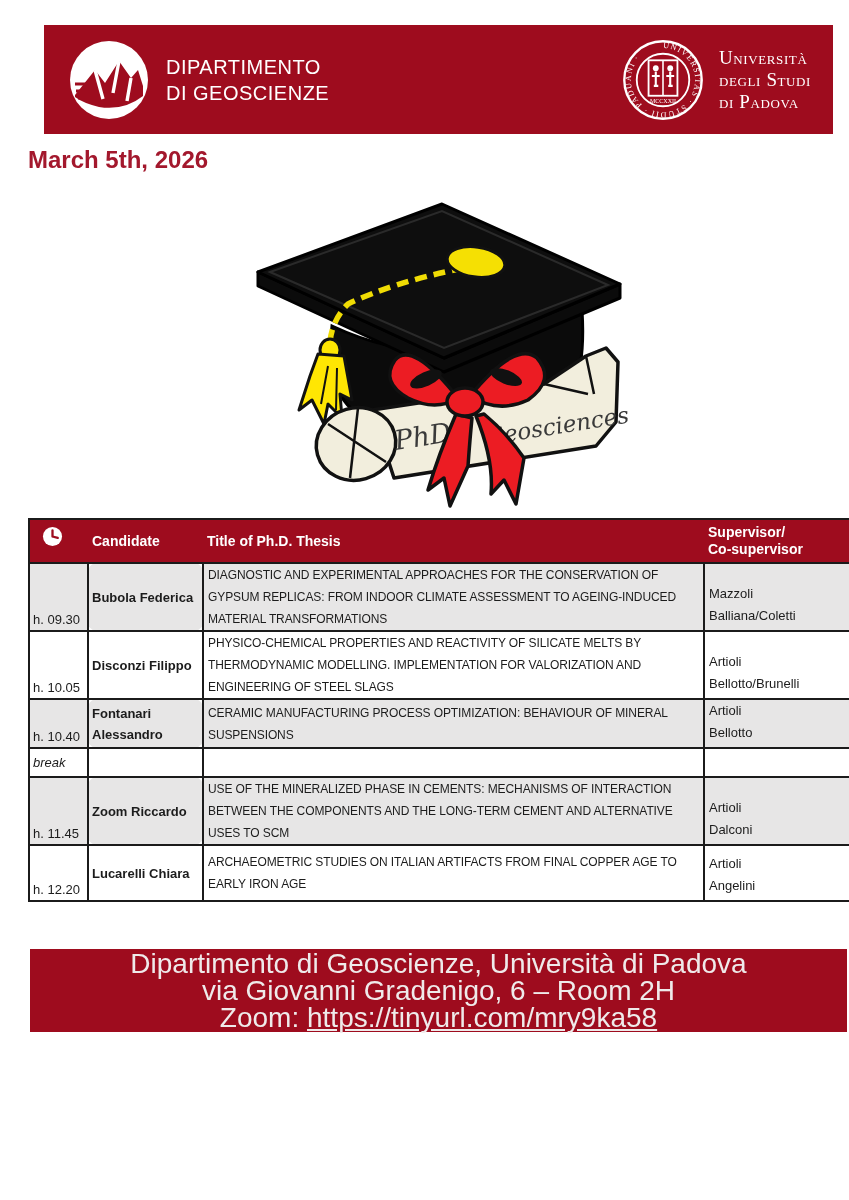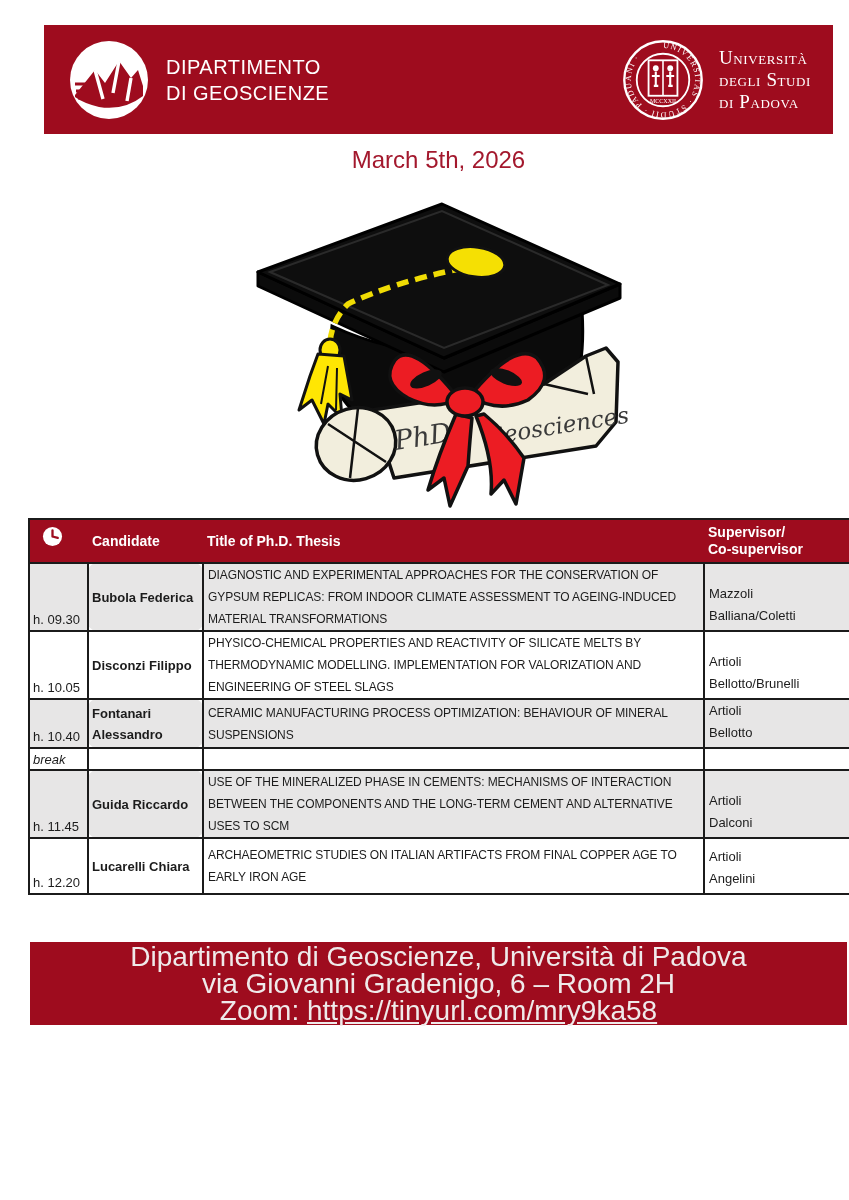--- a/index.html
+++ b/index.html
@@ -60,25 +60,25 @@
   .h-program{
     margin-top:21px;
     text-align:center;
     color:var(--heading-red);
     font-size:26px;
     line-height:34px;
     font-weight:bold;
   }
   .h-date{
     margin-top:13px;
-    text-align:center;
+    text-align:left;
     color:var(--heading-red);
     font-size:24px;
     line-height:26px;
-    font-weight:normal;
+    font-weight:bold;
   }
   
   .illu{display:block;margin:25px auto 0;}
   
   table.sched{
     width:821px;
     margin:5px auto 0;
     border-collapse:collapse;
     table-layout:fixed;
   }
@@ -126,21 +126,21 @@
   }
   td.td-sup{
     font-size:13px;
     vertical-align:bottom;
     line-height:22px;
     padding-bottom:3px;
   }
   tbody tr:nth-child(1){height:68px;}
   tbody tr:nth-child(2){height:68px;}
   tbody tr:nth-child(3){height:46px;}
-  tbody tr:nth-child(4){height:22px;}
+  tbody tr:nth-child(4){height:29px;}
   tbody tr:nth-child(5){height:68px;}
   tbody tr:nth-child(6){height:56px;}
   tr.break-row td.td-time{
     font-style:italic;
     vertical-align:middle;
     padding-bottom:0;
   }
   
   .banner-footer{
     margin:47px auto 0;
@@ -303,21 +303,21 @@
           </td>
         </tr>
         <tr class="break-row">
           <td class="td-time">break</td>
           <td class="td-cand"></td>
           <td class="td-thesis"></td>
           <td class="td-sup"></td>
         </tr>
         <tr class="shaded">
           <td class="td-time">h. 11.45</td>
-          <td class="td-cand">Guida Riccardo</td>
+          <td class="td-cand">Zoom Riccardo</td>
           <td class="td-thesis">USE OF THE MINERALIZED PHASE IN CEMENTS: MECHANISMS OF INTERACTION BETWEEN THE COMPONENTS AND THE LONG-TERM CEMENT AND ALTERNATIVE USES TO SCM</td>
           <td class="td-sup">
             <div>Artioli</div>
             <div>Dalconi</div>
           </td>
         </tr>
         <tr>
           <td class="td-time">h. 12.20</td>
           <td class="td-cand">Lucarelli Chiara</td>
           <td class="td-thesis">ARCHAEOMETRIC STUDIES ON ITALIAN ARTIFACTS FROM FINAL COPPER AGE TO EARLY IRON AGE</td>

